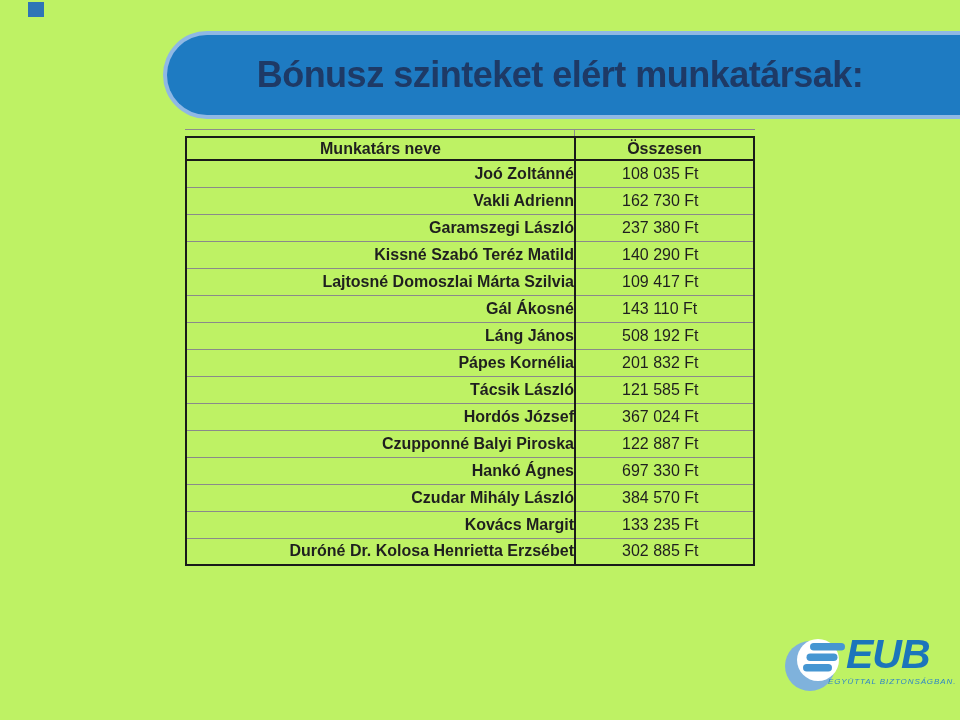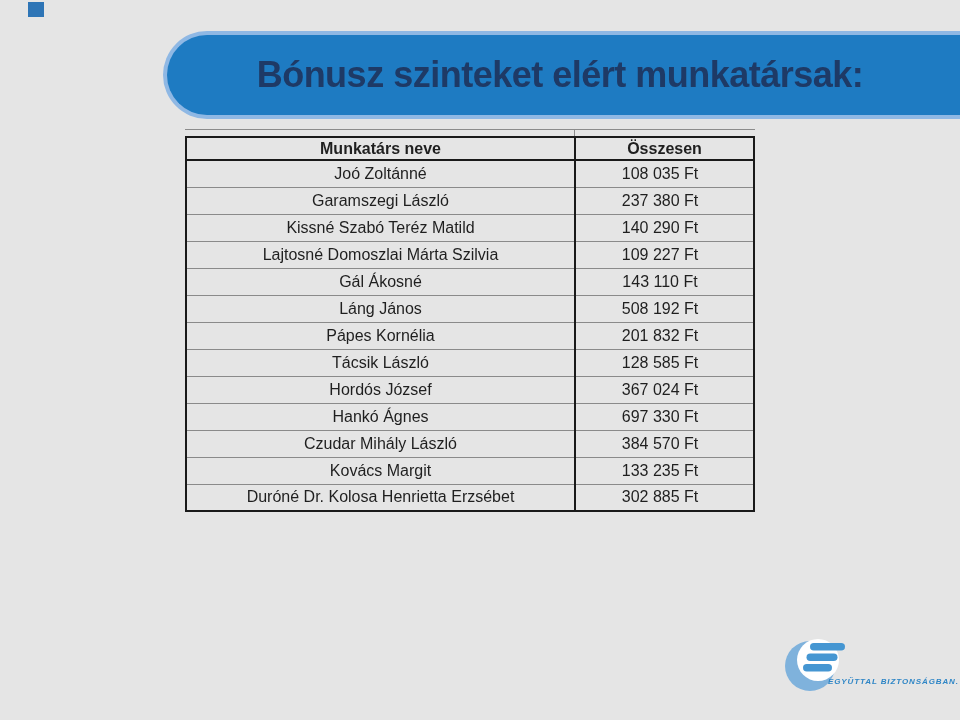--- a/index.html
+++ b/index.html
@@ -6,21 +6,21 @@
   html, body { width: 960px; height: 720px; }
   body {
     font-family: "Liberation Sans", sans-serif;
     background: #ffffff;
     overflow: hidden;
   }
   .slide {
     position: relative;
     width: 960px;
     height: 720px;
-    background: #e5e5e5;
+    background: #bef264;
     overflow: hidden;
   }
 
   
   .corner-square {
     position: absolute;
     left: 28px; top: 2px;
     width: 16px; height: 15px;
     background: #2e75b6;
   }
@@ -82,25 +82,27 @@
   table.bonus td.cell-name {
     width: 389px;
     border-right: 2px solid #1a1a1a;
   }
   table.bonus td {
     height: 27px;
     vertical-align: middle;
     border-top: 1px solid #8a8a8a;
   }
   table.bonus td.cell-name {
-    text-align: center;
+    text-align: right;
+    font-weight: bold;
   }
   table.bonus td.cell-amount {
-    text-align: center;
+    text-align: left;
     padding-right: 9px;
+    padding-left: 46px;
   }
 
   
   .logo {
     position: absolute;
     left: 780px; top: 630px;
     width: 176px; height: 62px;
   }
   .logo svg { position: absolute; left: 0; top: 0; }
   .logo .brand {
@@ -111,21 +113,21 @@
     font-weight: bold;
     font-style: italic;
     color: #1b75bb;
     letter-spacing: -1px;
     white-space: nowrap;
   }
   .logo .tagline {
     position: absolute;
     left: 48px; top: 47px;
     font-size: 8px;
-    font-weight: bold;
+    font-weight: normal;
     font-style: italic;
     letter-spacing: 0.9px;
     color: #2f86c6;
     white-space: nowrap;
   }
 </style>
 </head>
 <body>
 
 <div class="slide">
@@ -145,50 +147,58 @@
         <th class="col-name">Munkatárs neve</th>
         <th class="col-total">Összesen</th>
       </tr>
     </thead>
     <tbody>
         <tr>
           <td class="cell-name">Joó Zoltánné</td>
           <td class="cell-amount">108 035 Ft</td>
         </tr>
         <tr>
+          <td class="cell-name">Vakli Adrienn</td>
+          <td class="cell-amount">162 730 Ft</td>
+        </tr>
+        <tr>
           <td class="cell-name">Garamszegi László</td>
           <td class="cell-amount">237 380 Ft</td>
         </tr>
         <tr>
           <td class="cell-name">Kissné Szabó Teréz Matild</td>
           <td class="cell-amount">140 290 Ft</td>
         </tr>
         <tr>
           <td class="cell-name">Lajtosné Domoszlai Márta Szilvia</td>
-          <td class="cell-amount">109 227 Ft</td>
+          <td class="cell-amount">109 417 Ft</td>
         </tr>
         <tr>
           <td class="cell-name">Gál Ákosné</td>
           <td class="cell-amount">143 110 Ft</td>
         </tr>
         <tr>
           <td class="cell-name">Láng János</td>
           <td class="cell-amount">508 192 Ft</td>
         </tr>
         <tr>
           <td class="cell-name">Pápes Kornélia</td>
           <td class="cell-amount">201 832 Ft</td>
         </tr>
         <tr>
           <td class="cell-name">Tácsik László</td>
-          <td class="cell-amount">128 585 Ft</td>
+          <td class="cell-amount">121 585 Ft</td>
         </tr>
         <tr>
           <td class="cell-name">Hordós József</td>
           <td class="cell-amount">367 024 Ft</td>
+        </tr>
+        <tr>
+          <td class="cell-name">Czupponné Balyi Piroska</td>
+          <td class="cell-amount">122 887 Ft</td>
         </tr>
         <tr>
           <td class="cell-name">Hankó Ágnes</td>
           <td class="cell-amount">697 330 Ft</td>
         </tr>
         <tr>
           <td class="cell-name">Czudar Mihály László</td>
           <td class="cell-amount">384 570 Ft</td>
         </tr>
         <tr>
@@ -203,16 +213,17 @@
   </table>
 
   <div class="logo">
     <svg width="66" height="62" viewBox="0 0 66 62">
       <circle cx="30" cy="36" r="25" fill="#7FB2DC"></circle>
       <circle cx="38" cy="30" r="21" fill="#ffffff"></circle>
       <rect x="30" y="13" width="35" height="7.5" rx="3.75" fill="#4596D2"></rect>
       <rect x="26.5" y="23.5" width="31" height="7.5" rx="3.75" fill="#4596D2"></rect>
       <rect x="23" y="34" width="29" height="7.5" rx="3.75" fill="#4596D2"></rect>
     </svg>
+    <span class="brand">EUB</span>
     <span class="tagline">EGYÜTTAL BIZTONSÁGBAN.</span>
   </div>
 
 </div>
 
 </body></html>

